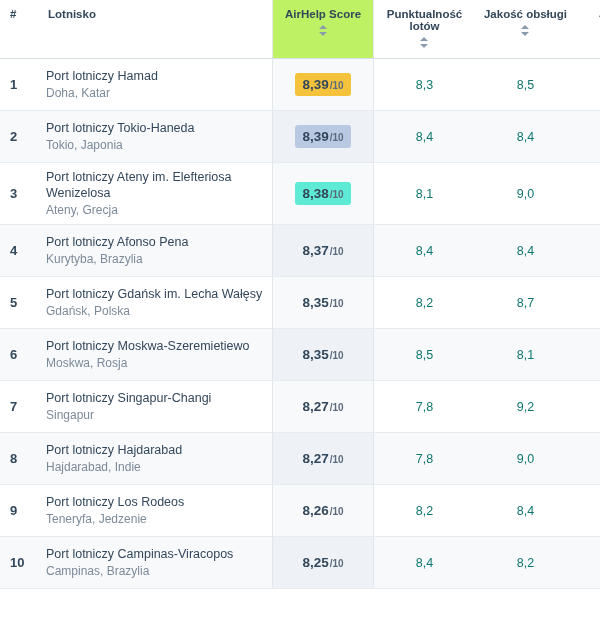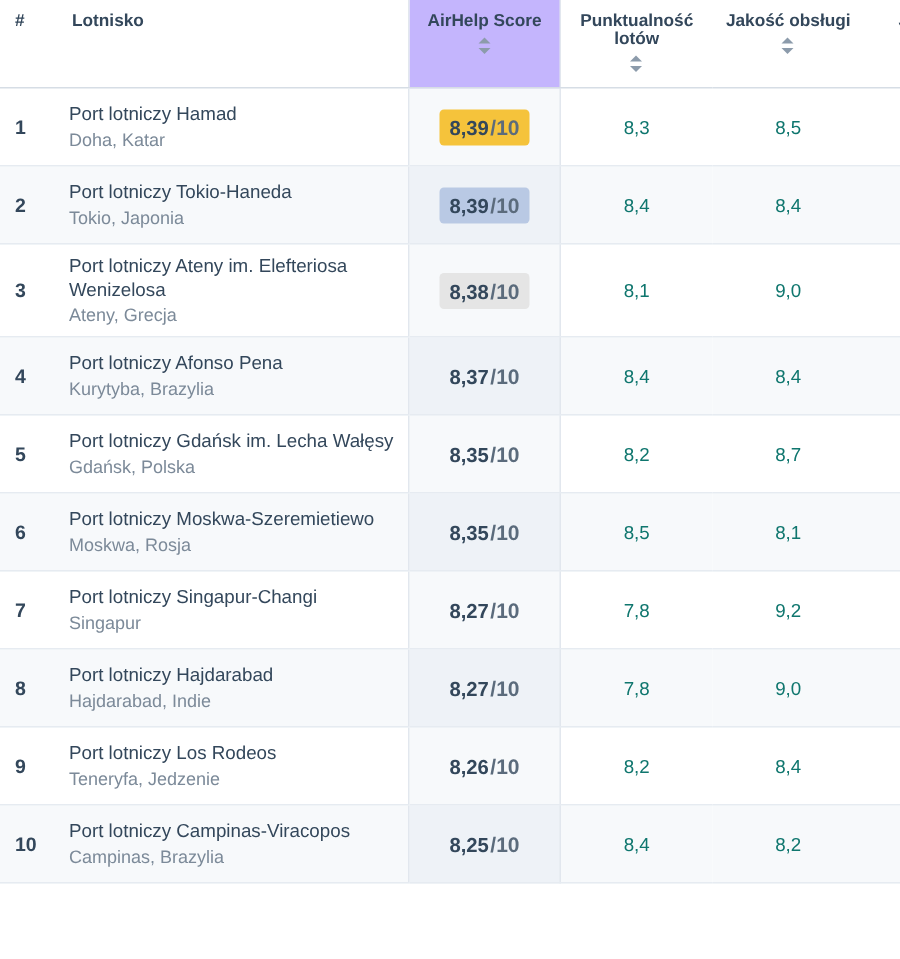--- a/index.html
+++ b/index.html
@@ -36,21 +36,21 @@
   }
   th.col-name {
     width: 218px;
     text-align: left;
   }
   th.col-score {
     width: 88px;
     text-align: center;
     border-left: 1px solid #e2e7ee;
     border-right: 1px solid #e2e7ee;
-    background: #c4b5fd;
+    background: #bef264;
   }
   th.col-metric {
     width: 89px;
     text-align: center;
   }
   th .sort-arrows {
     display: block;
     margin: 5px auto 0 auto;
     width: 9px;
     height: 11px;
@@ -116,21 +116,21 @@
   .score-pill {
     display: inline-block;
     padding: 4px 7px;
     border-radius: 3px;
     font-size: 13.5px;
     font-weight: bold;
     color: #33475b;
     white-space: nowrap;
   }
   .score-pill .out-of {
-    font-size: 14px;
+    font-size: 10px;
     font-weight: bold;
     color: #5b6b7c;
     margin-left: 1px;
   }
   td.metric {
     text-align: center;
     font-size: 12.5px;
     color: #0f766e;
   }
   tbody tr.alt td.name,
@@ -194,21 +194,21 @@
         <td class="metric">8,4</td>
         <td class="metric">8,4</td>
         <td class="metric">8,4</td>
       </tr>
       <tr>
         <td class="rank">3</td>
         <td class="name">
           <span class="airport">Port lotniczy Ateny im. Elefteriosa Wenizelosa</span>
           <span class="place">Ateny, Grecja</span>
         </td>
-        <td class="score"><span class="score-pill" style="background: #e5e5e5;"><span>8,38</span><span class="out-of">/10</span></span></td>
+        <td class="score"><span class="score-pill" style="background: #5eead4;"><span>8,38</span><span class="out-of">/10</span></span></td>
         <td class="metric">8,1</td>
         <td class="metric">9,0</td>
         <td class="metric">8,7</td>
       </tr>
       <tr class="alt">
         <td class="rank">4</td>
         <td class="name">
           <span class="airport">Port lotniczy Afonso Pena</span>
           <span class="place">Kurytyba, Brazylia</span>
         </td>

